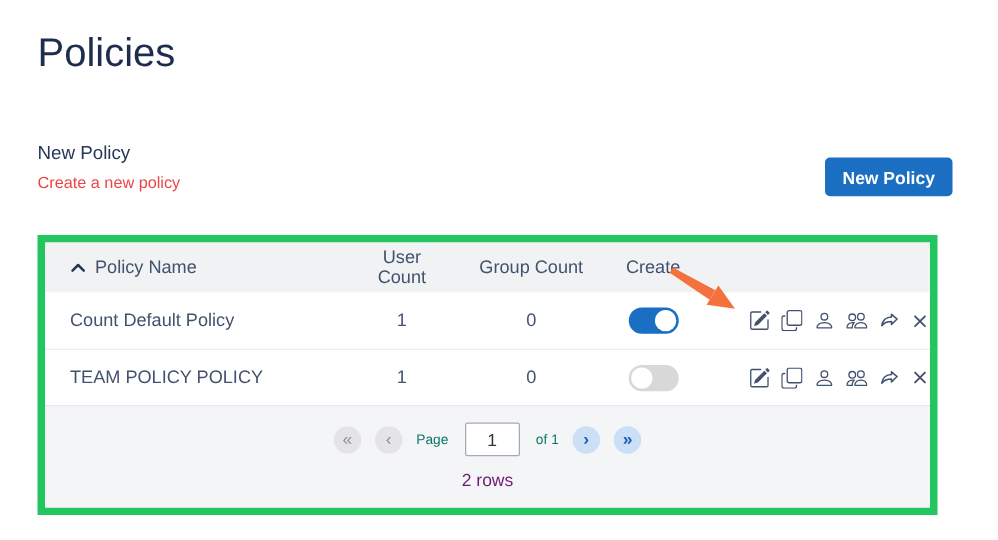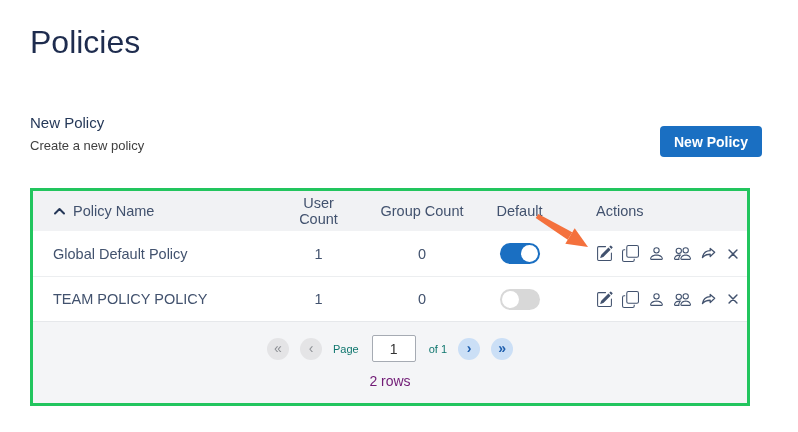--- a/index.html
+++ b/index.html
@@ -14,35 +14,35 @@
   .page-title {
     position: absolute; left: 30px; top: 24px;
     font-size: 32px; font-weight: 400; color: #1e2c4e;
   }
   .section-head {
     position: absolute; left: 30px; top: 114px;
     font-size: 15px; color: #253858;
   }
   .section-sub {
     position: absolute; left: 30px; top: 138px;
-    font-size: 13px; color: #404040;
+    font-size: 13px; color: #ef4444;
   }
   .new-policy-btn {
     position: absolute; left: 660px; top: 126px;
     height: 31px; padding: 0 14px;
     background: #1a6fc2; color: #ffffff;
     border: none; border-radius: 4px;
     font-family: "Liberation Sans", sans-serif;
     font-size: 14px; font-weight: bold;
     cursor: pointer;
   }
   .policy-table {
     position: absolute; left: 30px; top: 188px;
     width: 720px; background: #ffffff;
-    border: 3px solid #22c55e;
+    border: 6px solid #22c55e;
     font-size: 14.5px;
   }
   .t-row {
     display: grid;
     grid-template-columns: 233px 87px 120px 75px 203px;
     align-items: center;
   }
   .t-header {
     height: 40px; background: #f1f2f4; color: #42526e;
   }
@@ -115,26 +115,25 @@
     <div class="cell-name">
       <span class="sort-caret">
         <svg viewBox="0 0 13 13">
             <path fill="none" stroke="currentColor" stroke-width="2" stroke-linecap="round" stroke-linejoin="round" d="M2 8.5 L6.5 4 L11 8.5"></path>
           </svg>
       </span>
       <span>Policy Name</span>
     </div>
     <div class="cell-center">User Count</div>
     <div class="cell-center">Group Count</div>
-    <div class="cell-center">Default</div>
-    <div class="cell-actions">Actions</div>
+    <div class="cell-center">Create</div>
   </div>
 
   <div class="t-row t-body-row">
-    <div class="cell-name">Global Default Policy</div>
+    <div class="cell-name">Count Default Policy</div>
     <div class="cell-center">1</div>
     <div class="cell-center">0</div>
     <div class="cell-center">
       <span class="toggle on"><span class="knob"></span></span>
     </div>
     <div class="cell-actions">
       <span class="action-icon">
         <svg viewBox="0 0 16 16" fill="currentColor">
             <path d="M15.502 1.94a.5.5 0 0 1 0 .706L14.459 3.69l-2-2L13.502.646a.5.5 0 0 1 .707 0l1.293 1.293zm-1.75 2.456-2-2L4.939 9.21a.5.5 0 0 0-.121.196l-.805 2.414a.25.25 0 0 0 .316.316l2.414-.805a.5.5 0 0 0 .196-.12l6.813-6.814z"></path>
             <path fill-rule="evenodd" d="M1 13.5A1.5 1.5 0 0 0 2.5 15h11a1.5 1.5 0 0 0 1.5-1.5v-6a.5.5 0 0 0-1 0v6a.5.5 0 0 1-.5.5h-11a.5.5 0 0 1-.5-.5v-11a.5.5 0 0 1 .5-.5H9a.5.5 0 0 0 0-1H2.5A1.5 1.5 0 0 0 1 2.5v11z"></path>

